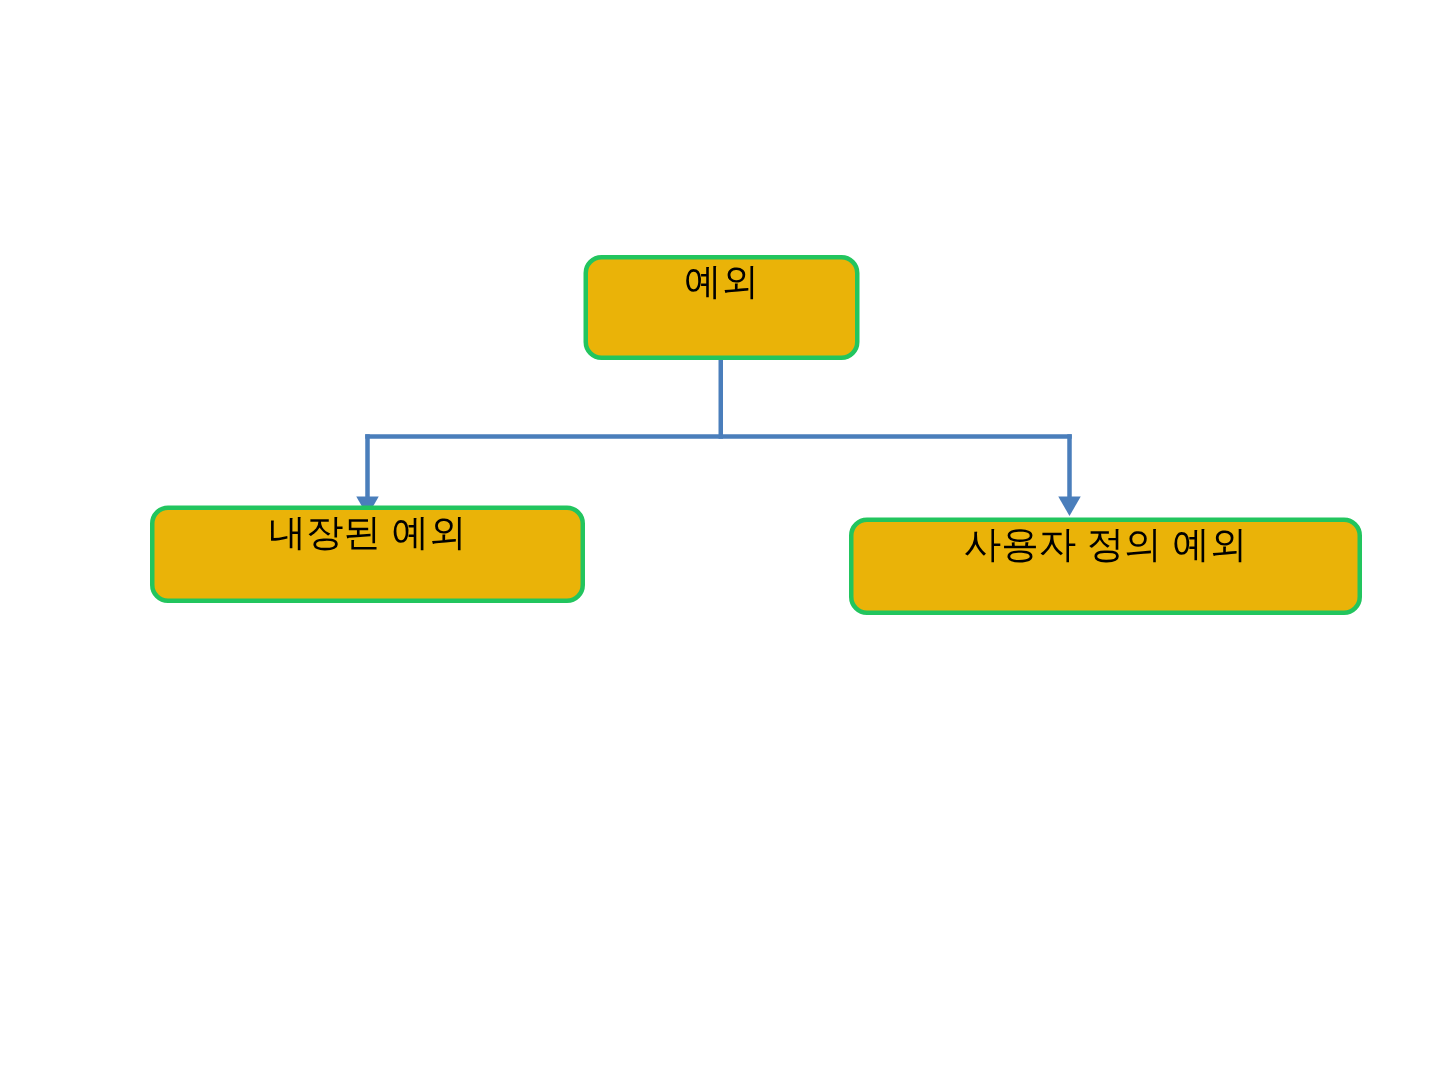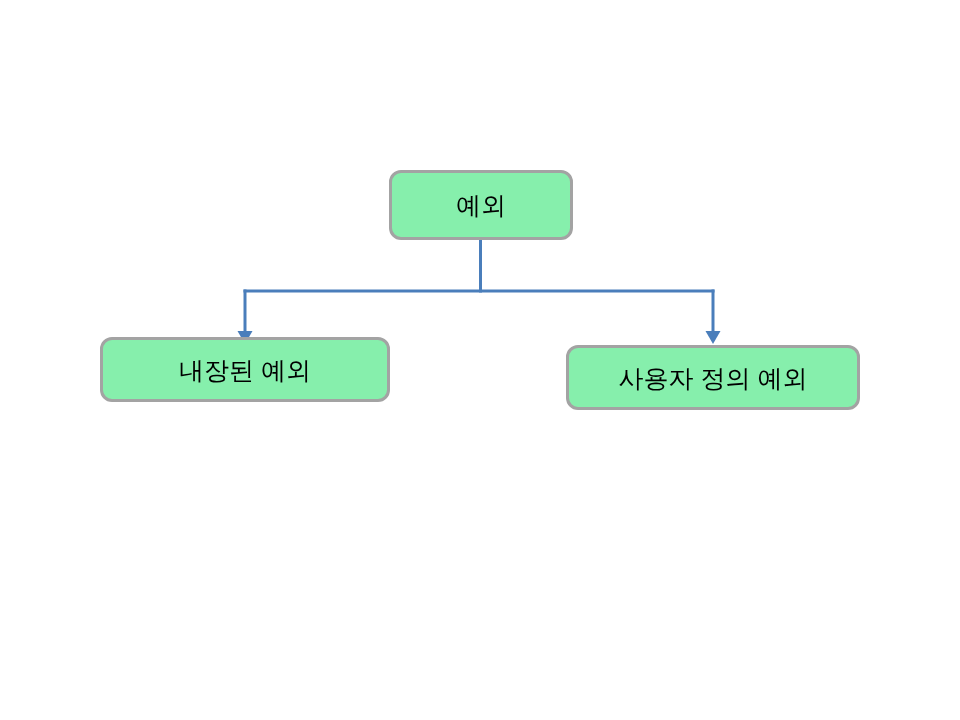--- a/index.html
+++ b/index.html
@@ -19,36 +19,35 @@
     position: absolute;
     left: 0;
     top: 0;
     width: 960px;
     height: 720px;
     pointer-events: none;
   }
   .node {
     position: absolute;
     box-sizing: border-box;
-    background: #86efac;
-    border: 3px solid #a3a3a3;
+    background: #eab308;
+    border: 3px solid #22c55e;
     border-radius: 12px;
     display: flex;
-    align-items: center;
     justify-content: center;
   }
   .node-label {
     font-size: 25px;
     line-height: 1.2;
     color: #000000;
     white-space: nowrap;
   }
   .node-root  { left: 389px; top: 170px; width: 184px; height: 70px; }
   .node-left  { left: 100px; top: 337px; width: 290px; height: 65px; }
-  .node-right { left: 566px; top: 345px; width: 294px; height: 65px; }
+  .node-right { left: 566px; top: 345px; width: 342px; height: 65px; }
 </style>
 </head>
 <body>
 
 <div class="slide">
 
   <svg class="connectors" width="960" height="720" viewBox="0 0 960 720" xmlns="http://www.w3.org/2000/svg">
     <line x1="480.5" y1="239" x2="480.5" y2="292.5" stroke-width="3" stroke="#4a7ebb"></line>
     <line x1="243.5" y1="291" x2="714.5" y2="291" stroke-width="3" stroke="#4a7ebb"></line>
     <line x1="245" y1="289.5" x2="245" y2="332" stroke-width="3" stroke="#4a7ebb"></line>

